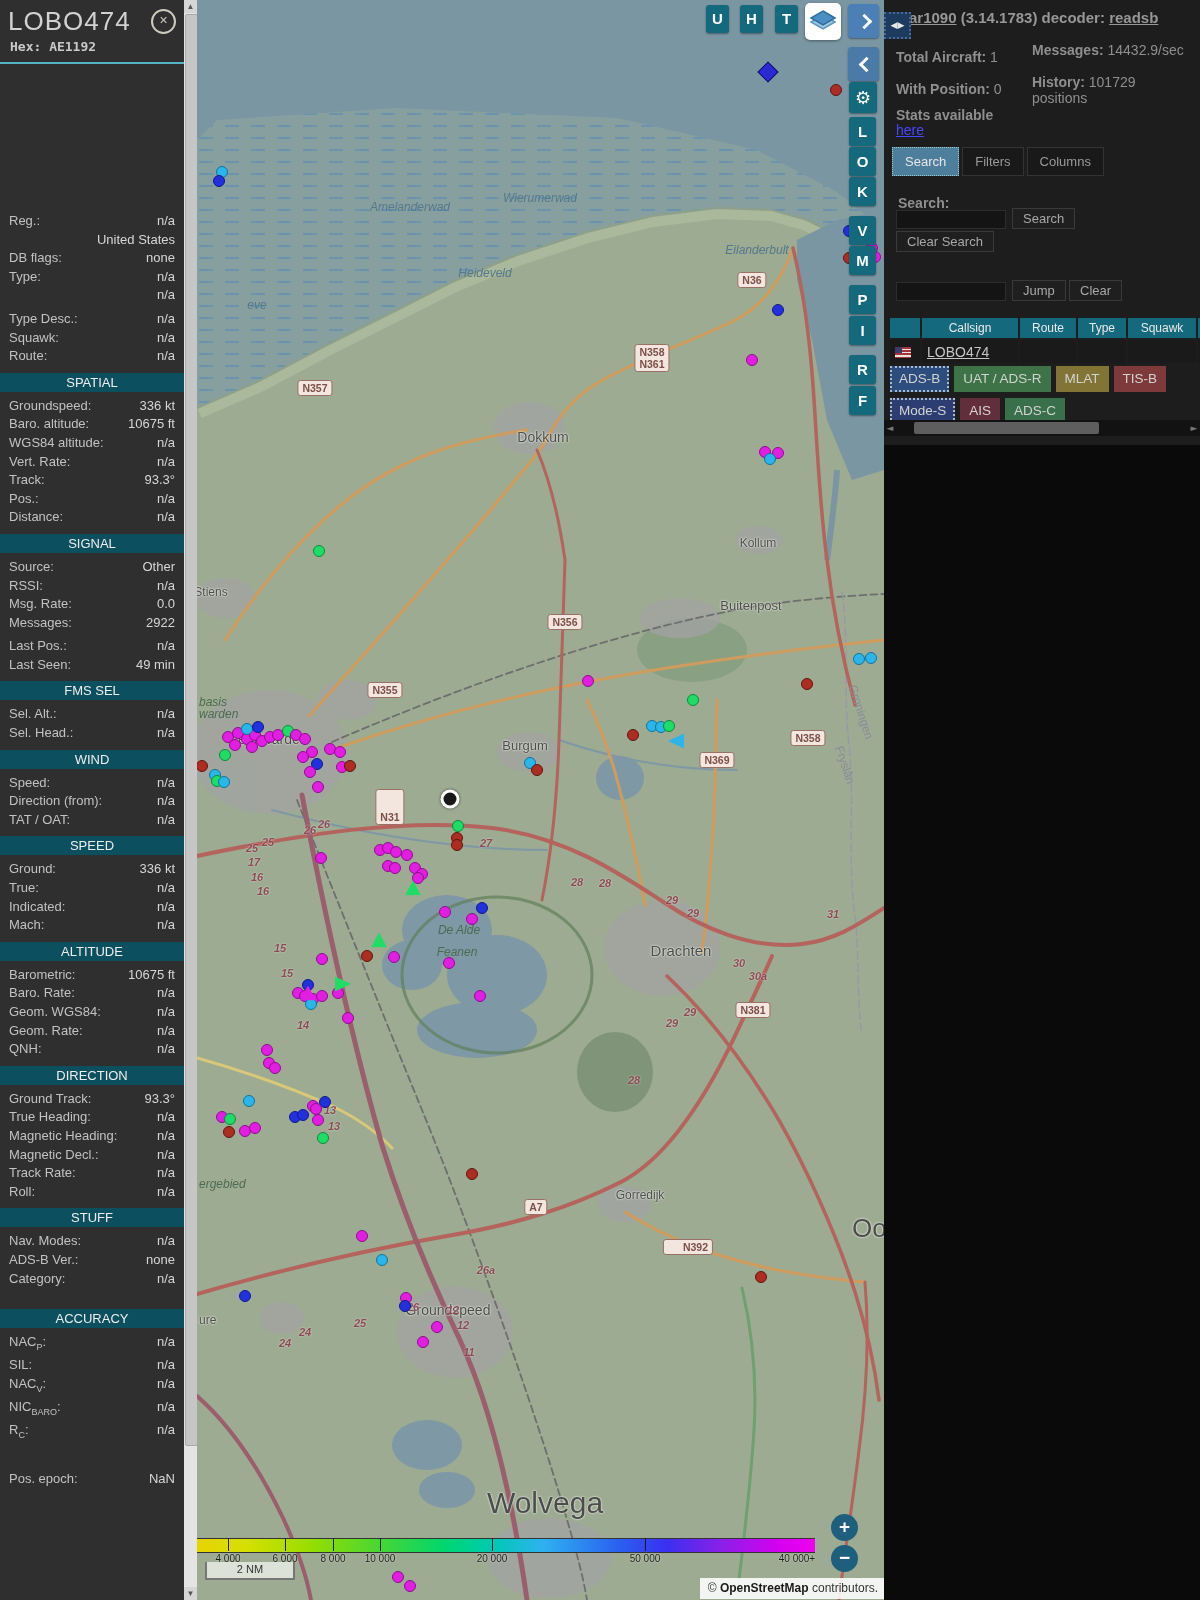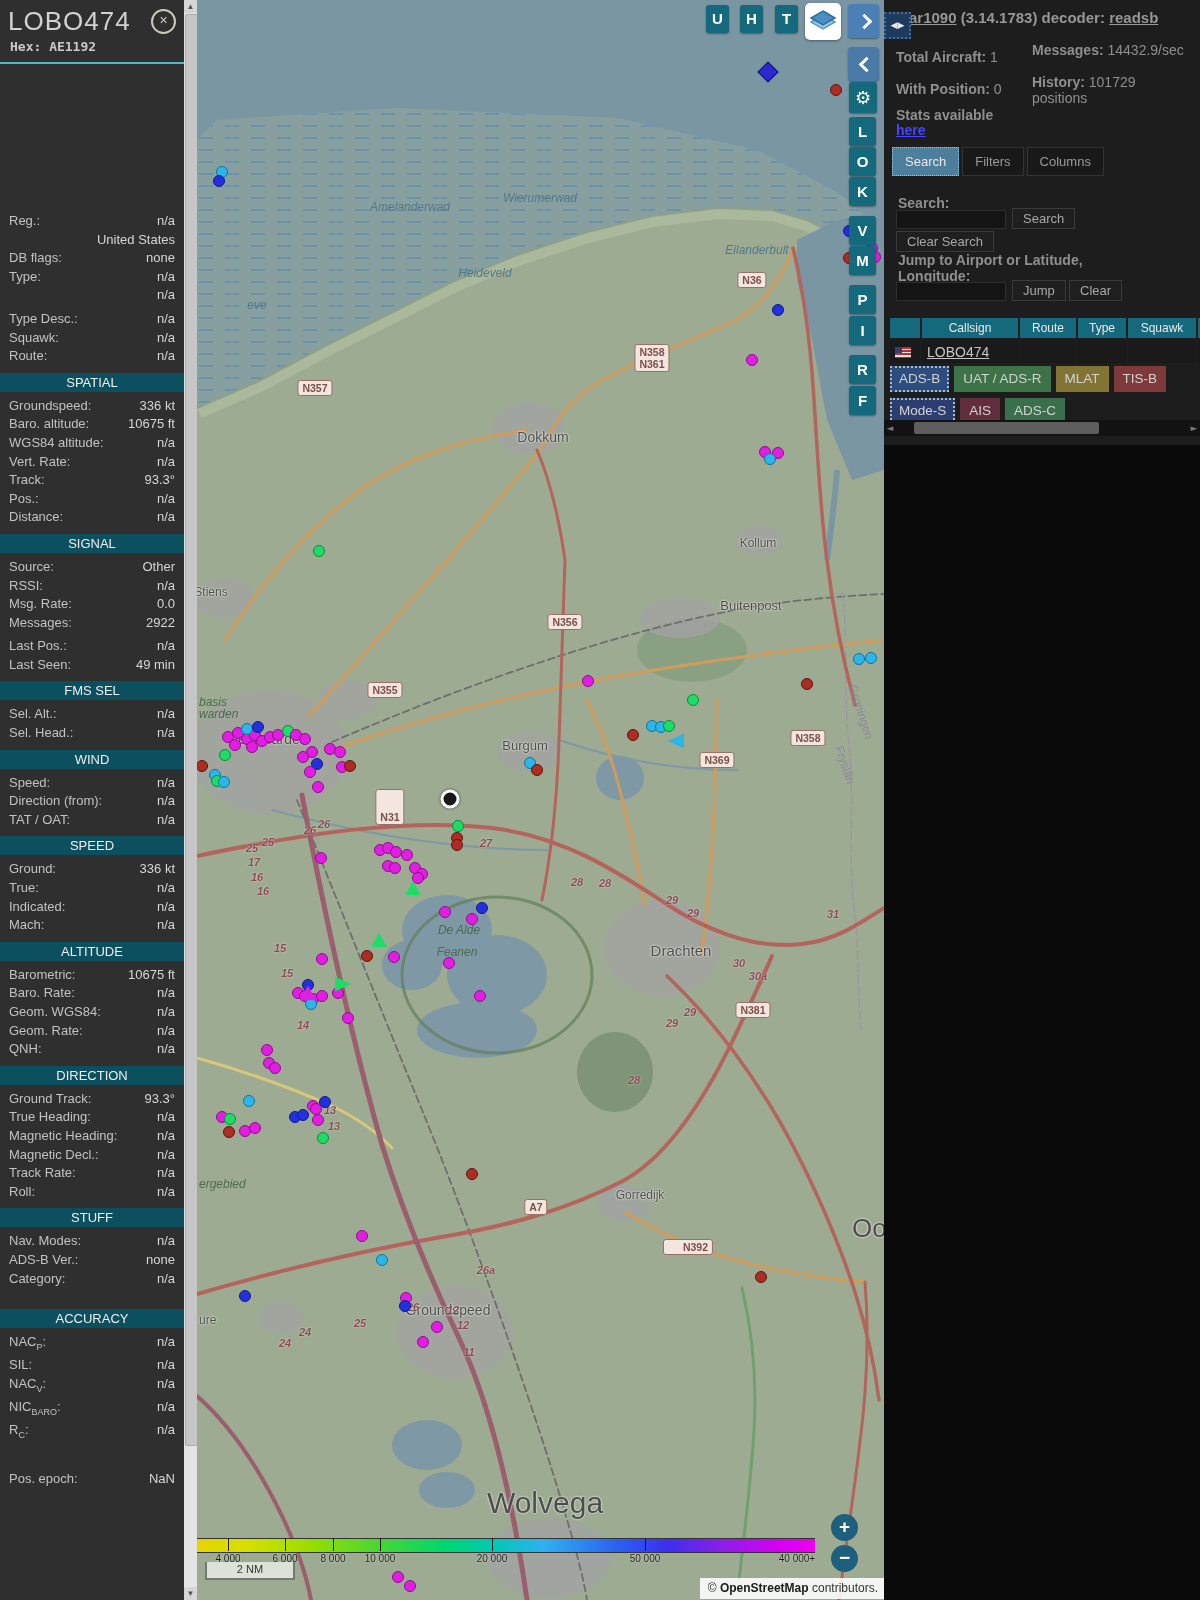--- a/index.html
+++ b/index.html
@@ -86,21 +86,21 @@
   
   #panel{position:absolute;left:884px;top:0;width:316px;height:1600px;background:#0a0a0a;color:#8f8f8f;}
   #panel-content{position:absolute;left:0;top:0;width:316px;height:445px;background:#1d1d1d;}
   #panel-header{position:absolute;left:20px;top:9px;font-size:15px;font-weight:bold;color:#979797;white-space:nowrap;}
   #panel-header .plink{text-decoration:underline;cursor:pointer;}
   #panel-toggle{position:absolute;left:0;top:12px;width:27px;height:27px;background:#1d3a5f;
     border:2px dotted #4a6a9a;box-sizing:border-box;color:#e8e8e8;font-size:9px;line-height:23px;
     text-align:center;cursor:pointer;font-family:"DejaVu Sans", sans-serif;}
   .statlbl{font-weight:bold;color:#8f8f8f;}
   .statblock{position:absolute;font-size:14px;line-height:16px;color:#8f8f8f;}
-  #stats-link{position:absolute;left:12px;top:122px;font-size:14px;font-weight:bold;color:#4646ff;
+  #stats-link{position:absolute;left:12px;top:122px;font-size:14px;font-weight:normal;color:#4646ff;
     text-decoration:underline;cursor:pointer;}
   #tabs{position:absolute;left:8px;top:147px;}
   .tab{display:inline-block;background:#191919;border:1px solid #333;color:#9a9a9a;font-size:13px;
     padding:6px 12px;margin-right:3px;cursor:pointer;}
   .tab.active{background:#4d7e9b;color:#e8e8e8;border:1px dotted #9cc;}
   .plabel{position:absolute;font-size:14px;font-weight:bold;color:#8f8f8f;}
   .pinput{position:absolute;width:100px;height:15px;background:#141414;border:1px solid #2d2d2d;
     color:#bbb;font-size:12px;padding:1px 4px;}
   .pbtn{position:absolute;background:#1f1f1f;border:1px solid #3a3a3a;color:#a8a8a8;font-size:13px;
     padding:2px 10px;cursor:pointer;}
@@ -699,21 +699,20 @@
     <div class="statblock" style="left:148px;top:74px;width:150px"><span class="statlbl">History:</span><span> 101729 positions</span></div>
     <div class="statblock statlbl" style="left:12px;top:107px">Stats available</div>
     <div id="stats-link">here</div>
 
     <div id="tabs"><button class="tab active">Search</button><button class="tab">Filters</button><button class="tab">Columns</button></div>
 
     <div class="plabel" style="left:14px;top:195px">Search:</div>
     <input class="pinput" style="left: 12px; top: 210px;" value="">
     <button class="pbtn" style="left:128px;top:208px">Search</button>
     <button class="pbtn" style="left:12px;top:231px">Clear Search</button>
-    <div class="plabel" style="left:14px;top:252px;width:250px">Jump to Airport or Latitude, Longitude:</div>
     <input class="pinput" style="left: 12px; top: 282px;" value="">
     <button class="pbtn" style="left:128px;top:280px">Jump</button>
     <button class="pbtn" style="left:185px;top:280px">Clear</button>
 
     <table id="ac-table">
       <thead>
           <tr id="ac-thead">
             <th style="min-width: 20px;">&nbsp;</th>
             <th style="min-width: 86px;">Callsign</th>
             <th style="min-width: 46px;">Route</th>

